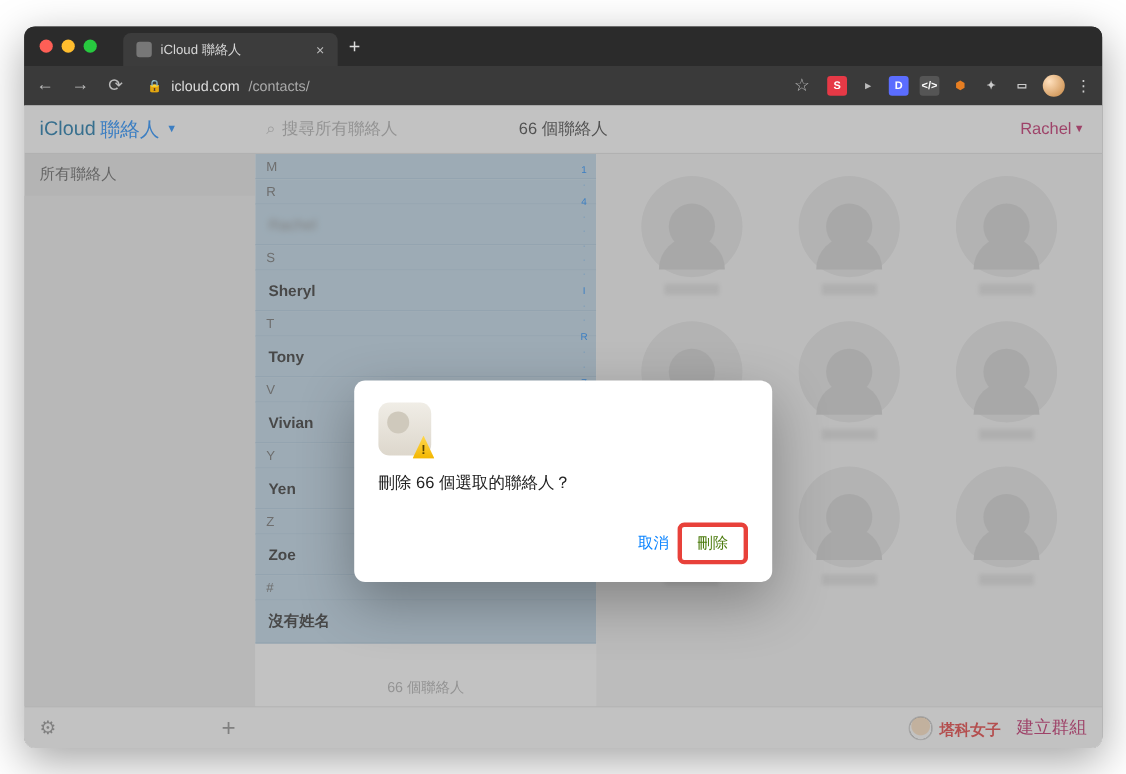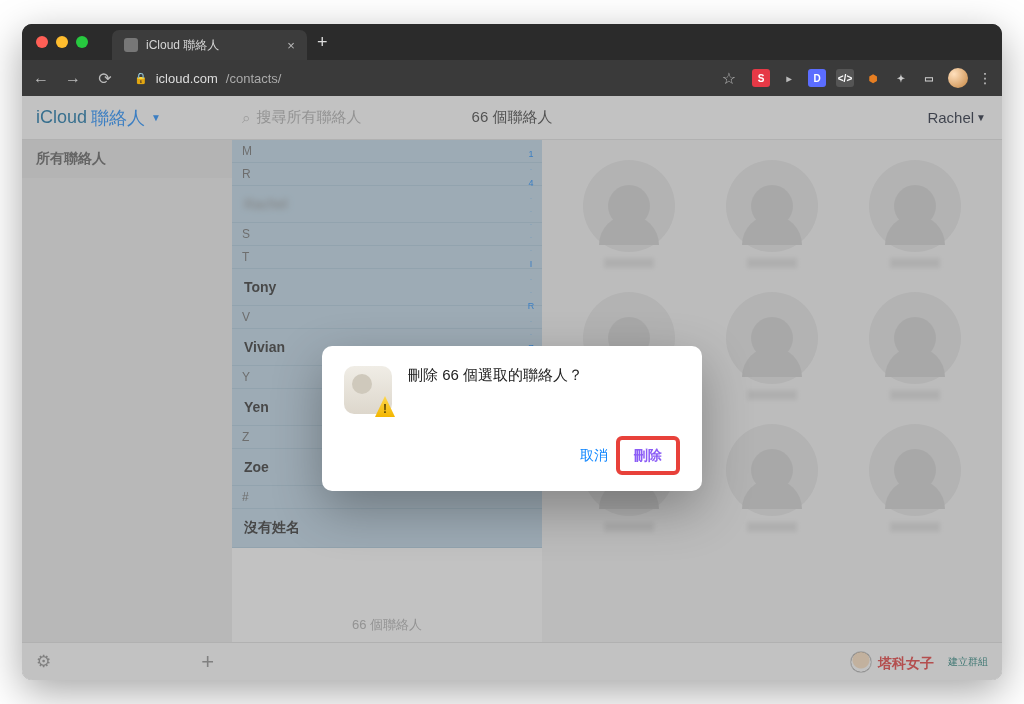--- a/index.html
+++ b/index.html
@@ -41,25 +41,25 @@
 .app-overlay { position: absolute; inset: 0; background: rgba(120,120,120,0.45); z-index: 20; }
 
 .header { height: 44px; background: #fff; border-bottom: 1px solid #e0e0e0; display: flex; align-items: center; position: relative; }
 .header-left { width: 210px; padding: 0 14px; display: flex; align-items: center; gap: 4px; font-size: 18px; }
 .header-left .brand { color: #0369a1; }
 .header-left .section { color: #0b84ff; }
 .header-left .chev { color: #0b84ff; font-size: 10px; margin-left: 2px; }
 .header-search { width: 310px; display: flex; align-items: center; gap: 6px; color: #aaa; font-size: 15px; padding-left: 10px; }
 .search-ico { color: #bbb; font-size: 15px; }
 .header-center { position: absolute; left: 50%; transform: translateX(-50%); font-size: 15px; color: #333; }
-.header-right { margin-left: auto; padding-right: 16px; color: #0f172a; font-size: 15px; display:flex; align-items:center; gap:2px; }
+.header-right { margin-left: auto; padding-right: 16px; color: #be185d; font-size: 15px; display:flex; align-items:center; gap:2px; }
 .header-right .chev { font-size: 10px; }
 
 .content { display: flex; height: calc(100% - 44px - 38px); }
-.sidebar { width: 210px; background: #ededed; font-weight: bold; }
+.sidebar { width: 210px; background: #ededed; }
 .sidebar-item { padding: 10px 14px; font-size: 14px; color: #555; background: #e6e6e6; }
 
 .contact-list { width: 310px; background: #fff; position: relative; display: flex; flex-direction: column;}
 .list-scroll { flex:1; overflow:hidden; }
 .section-header { background: #bcd6e8; color: #666; font-size: 12px; padding: 4px 10px; border-bottom: 1px solid #a8c6db; }
 .contact-row { background: #bcd6e8; padding: 10px 12px; font-size: 14px; color: #222; border-bottom: 1px solid #a8c6db; position: relative; }
 .contact-row.bold { font-weight: 600; }
 .contact-row .blur { filter: blur(3px); color:#888; }
 .index-bar { position: absolute; right: 4px; top: 4px; bottom: 30px; width: 14px; display: flex; flex-direction: column; justify-content: flex-start; gap: 7px; padding-top: 6px; }
 .index-bar span { font-size: 9px; color: #0b84ff; text-align: center; line-height: 1; }
@@ -74,34 +74,34 @@
 .avatar-label { width: 50px; height: 10px; background: #ddd; filter: blur(2px); }
 
 .bottom-bar { height: 38px; background: #fff; border-top: 1px solid #e0e0e0; display: flex; align-items: center; padding: 0 14px; }
 .gear { color: #888; font-size: 17px; }
 .plus { color: #888; font-size: 22px; margin-left: 150px; font-weight: 300; }
 .bottom-spacer { flex: 1; }
 .brand-badge { display: flex; align-items: flex-end; gap: 6px; margin-right: 14px; }
 .brand-avatar { width: 22px; height: 22px; border-radius: 50%; background: radial-gradient(circle at 40% 35%, #ffe0bd 30%, #2b2b2b 31%); border: 1px solid #ccc; position:relative; }
 .brand-avatar::before { content:""; position:absolute; inset:0; border-radius:50%; background: radial-gradient(circle at 50% 40%, #ffe0bd 0 8px, transparent 9px), #fff; }
 .brand-name { color: #e52e2e; font-size: 14px; font-weight: 600; }
-.create-group { color: #0f766e; font-size: 10px; }
+.create-group { color: #be185d; font-size: 16px; }
 
 .dialog { position: absolute; z-index: 30; left: 300px; top: 250px; width: 380px; background: #fff; border-radius: 10px; box-shadow: 0 18px 50px rgba(0,0,0,0.3); padding: 20px 22px 16px; }
-.dialog-body { display: flex; gap: 16px; }
+.dialog-body { display: flex; gap: 16px; flex-direction: column; }
 .dialog-icon { width: 48px; height: 48px; border-radius: 10px; background: linear-gradient(#f0ede6,#ddd7cc); position: relative; flex-shrink: 0; }
 .dialog-icon::before { content:""; position:absolute; left:8px; top:8px; width:20px; height:20px; border-radius:50%; background:#cfc9bc; }
 .dialog-icon::after { content:"!"; position:absolute; right:-3px; bottom:-3px; width:20px; height:20px; background:linear-gradient(#ffd84d,#f3b600); clip-path: polygon(50% 0, 100% 100%, 0 100%); color:#5b4500; font-size:12px; font-weight:bold; display:flex; align-items:flex-end; justify-content:center; padding-bottom:1px; }
 .dialog-text { flex:1; }
 .dialog-title { font-size: 15px; color: #222; margin-bottom: 4px; }
 .dialog-sub { font-size: 13px; color: #888; }
 .dialog-actions { display: flex; justify-content: flex-end; gap: 8px; margin-top: 22px; align-items: center; }
 .btn-cancel { color: #0b84ff; font-size: 14px; }
 .btn-delete-wrap { border: 4px solid #e8413a; border-radius: 6px; padding: 6px 14px; }
-.btn-delete { color: #8b5cf6; font-size: 14px; font-weight: 700; }
+.btn-delete { color: #4d7c0f; font-size: 14px; font-weight: 400; }
 </style>
 </head>
 <body>
 
 <div class="browser-window">
 
   <div class="title-bar">
     <div class="traffic-lights">
       <div class="traffic-light tl-red"></div>
       <div class="traffic-light tl-yellow"></div>
@@ -162,20 +162,21 @@
       <div class="sidebar">
         <div class="sidebar-item">所有聯絡人</div>
       </div>
 
       <div class="contact-list">
         <div class="list-scroll">
           <div class="section-header">M</div>
           <div class="section-header">R</div>
           <div class="contact-row"><span class="blur">Rachel</span></div>
           <div class="section-header">S</div>
+          <div class="contact-row bold"><span>Sheryl</span></div>
           <div class="section-header">T</div>
           <div class="contact-row bold"><span>Tony</span></div>
           <div class="section-header">V</div>
           <div class="contact-row bold"><span>Vivian</span></div>
           <div class="section-header">Y</div>
           <div class="contact-row bold"><span>Yen</span></div>
           <div class="section-header">Z</div>
           <div class="contact-row bold"><span>Zoe</span></div>
           <div class="section-header">#</div>
           <div class="contact-row bold"><span>沒有姓名</span></div>

